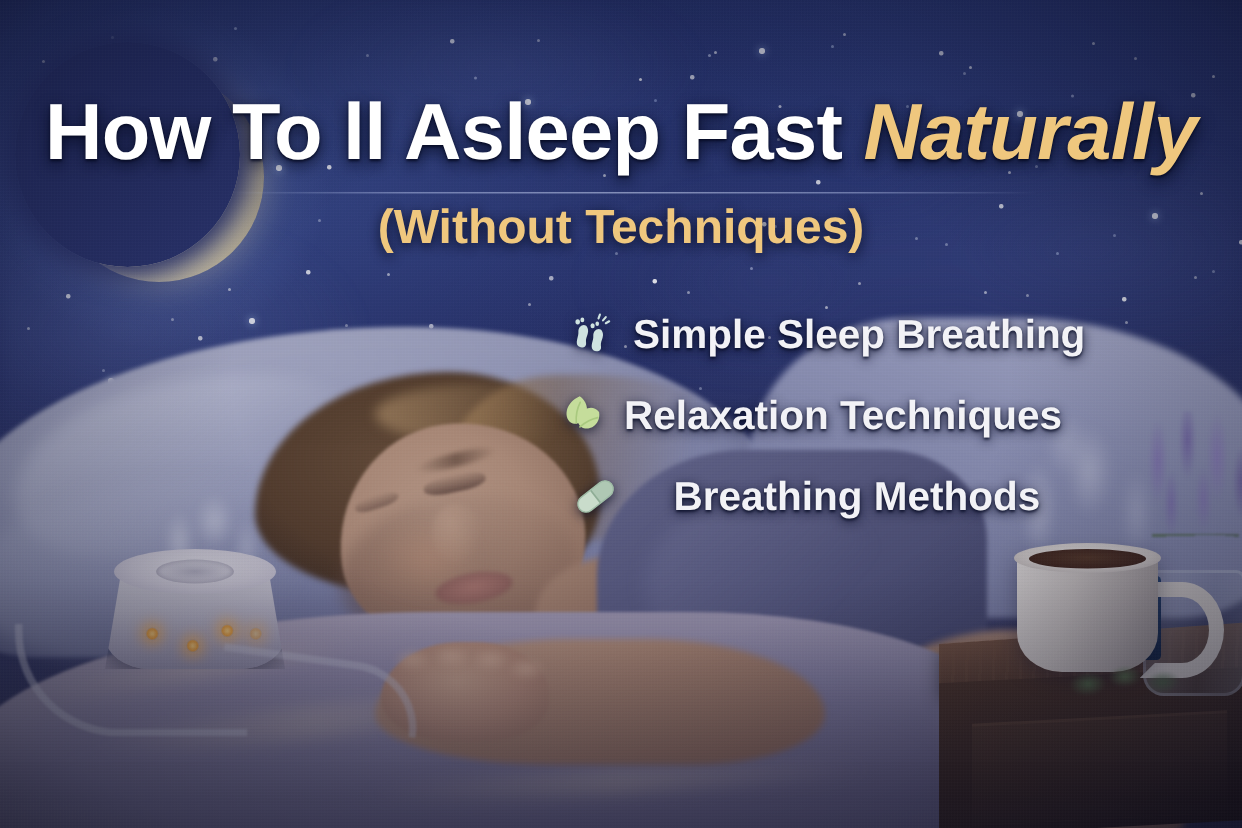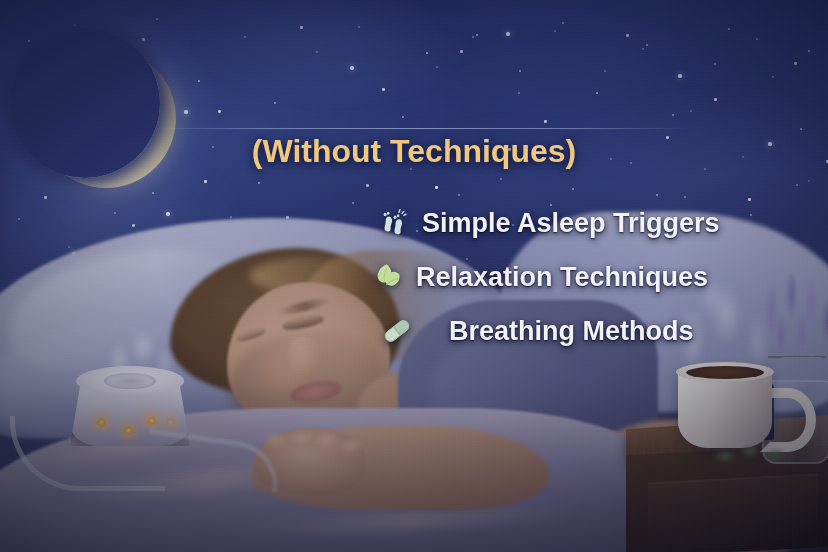--- a/index.html
+++ b/index.html
@@ -522,20 +522,21 @@
   <div class="mug-rim"></div>
   <div class="mug-liquid"></div>
   <div class="herb-sprig"></div>
 
   <div class="layer grade"></div>
   <div class="layer vignette"></div>
   <div class="layer grain"></div>
 
   <div class="content">
 
+    <div class="headline"><span>How To ll Asleep Fast </span><span class="accent">Naturally</span></div>
 
     <div class="divider"></div>
 
     <div class="subhead">(Without Techniques)</div>
 
     <div class="bullets">
 
       <div class="bullet b-row-1">
         <span class="bullet-icon">
           <svg width="30" height="30" viewBox="0 0 32 32" aria-hidden="true">
@@ -545,21 +546,21 @@
             <path d="M22.6 12.0c1.9 0 3.2 2.1 3.0 4.6-.2 2.4-1.3 4.2-1.5 6.0-.2 1.8.6 3.0-.4 4.3-1.0 1.3-3.6 1.5-5.0.3-1.4-1.2-1.3-3.1-.9-4.9.5-2.0 1.0-3.3.9-5.2-.2-3.0 1.7-5.1 3.9-5.1z" fill="#CFE3E0"></path>
             <ellipse cx="18.2" cy="9.8" rx="1.5" ry="1.8" fill="#CFE3E0"></ellipse>
             <ellipse cx="21.5" cy="8.3" rx="1.3" ry="1.6" fill="#CFE3E0"></ellipse>
             <g stroke="#CFE3E0" stroke-width="1.5" stroke-linecap="round">
               <line x1="25.6" y1="6.0" x2="27.6" y2="3.6"></line>
               <line x1="27.6" y1="8.0" x2="30.0" y2="6.6"></line>
               <line x1="22.4" y1="4.6" x2="23.4" y2="1.8"></line>
             </g>
           </svg>
         </span>
-        <span class="bullet-label">Simple Asleep Triggers</span>
+        <span class="bullet-label">Simple Sleep Breathing</span>
       </div>
 
       <div class="bullet b-row-2">
         <span class="bullet-icon">
           <svg width="32" height="32" viewBox="0 0 32 32" aria-hidden="true">
             <path d="M15.5 3.2c4.4 3.0 6.0 8.2 4.0 13.0-1.6 3.9-5.2 6.0-8.6 5.1-3.2-.9-4.9-4.6-4.0-8.6 1.0-4.4 4.3-7.5 8.6-9.5z" fill="#C5DD9B"></path>
             <path d="M13.2 21.0c-.4-5.0 .6-9.9 2.6-13.8" stroke="#A9C97F" stroke-width="1.1" fill="none" stroke-linecap="round"></path>
             <path d="M28.4 13.6c.9 4.9-1.7 9.4-6.1 10.8-3.6 1.1-7.0-.6-7.9-3.8-.9-3.1 .9-6.6 4.4-8.6 3.2-1.8 6.6-1.9 9.6 1.6z" fill="#C5DD9B"></path>
             <path d="M15.6 23.6c3.6-3.2 7.8-5.3 11.9-6.2" stroke="#A9C97F" stroke-width="1.1" fill="none" stroke-linecap="round"></path>
           </svg>

